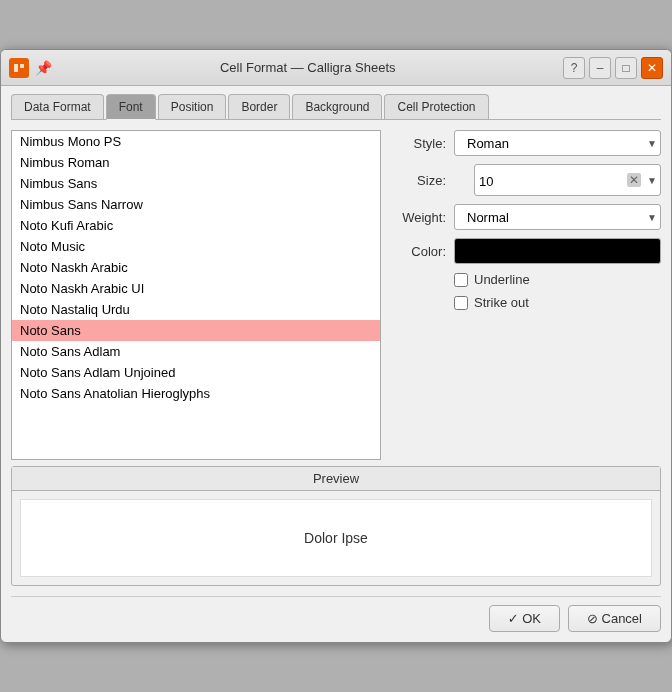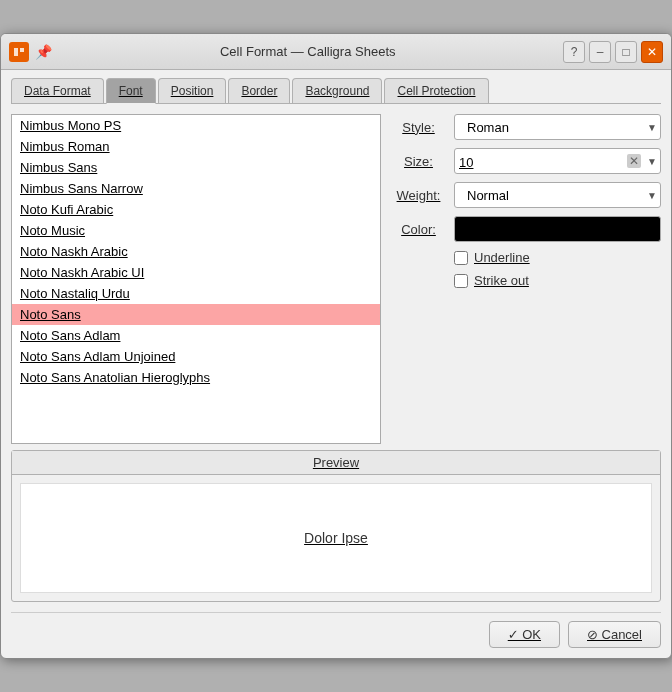--- a/index.html
+++ b/index.html
@@ -70,21 +70,20 @@
       font-size: 12px;
       color: #555;
     }
     .titlebar-btn.close-btn {
       background: #e85e00;
       color: white;
       border-color: #c04800;
     }
     .content {
       padding: 8px 10px 10px 10px;
-      text-decoration: underline;
     }
     .tabs {
       display: flex;
       border-bottom: 1px solid #b0b0b0;
       margin-bottom: 10px;
     }
     .tab {
       padding: 5px 12px;
       border: 1px solid #b0b0b0;
       border-bottom: none;
@@ -147,21 +146,21 @@
       flex-direction: column;
       gap: 8px;
     }
     .form-row {
       display: flex;
       align-items: center;
       gap: 8px;
     }
     .form-label {
       width: 55px;
-      text-align: center;
+      text-align: right;
       font-size: 13px;
       color: #333;
     }
     .select-wrapper {
       flex: 1;
       position: relative;
     }
     .select-wrapper select {
       width: 100%;
       height: 26px;
@@ -184,26 +183,27 @@
       color: #555;
     }
     .size-wrapper {
       flex: 1;
       position: relative;
       display: flex;
       align-items: center;
     }
     .size-input {
       width: 100%;
-      height: 26px;
+      height: 32px;
       border: 1px solid #aaa;
       border-radius: 3px;
       background: white;
       font-size: 13px;
       padding: 3px 28px 0 4px;
+      margin-left: 20px;
     }
     .size-clear {
       position: absolute;
       right: 20px;
       top: 50%;
       transform: translateY(-50%);
       font-size: 12px;
       color: #666;
       cursor: pointer;
       background: #ccc;
@@ -255,21 +255,21 @@
     .preview-header {
       background: #e8e8e8;
       border-bottom: 1px solid #b0b0b0;
       padding: 4px 10px;
       text-align: center;
       font-size: 13px;
       color: #333;
     }
     .preview-content {
       background: white;
-      height: 110px;
+      height: 78px;
       display: flex;
       align-items: center;
       justify-content: center;
       margin: 8px;
       border: 1px solid #ddd;
     }
     .preview-text {
       font-size: 14px;
       color: #333;
     }

